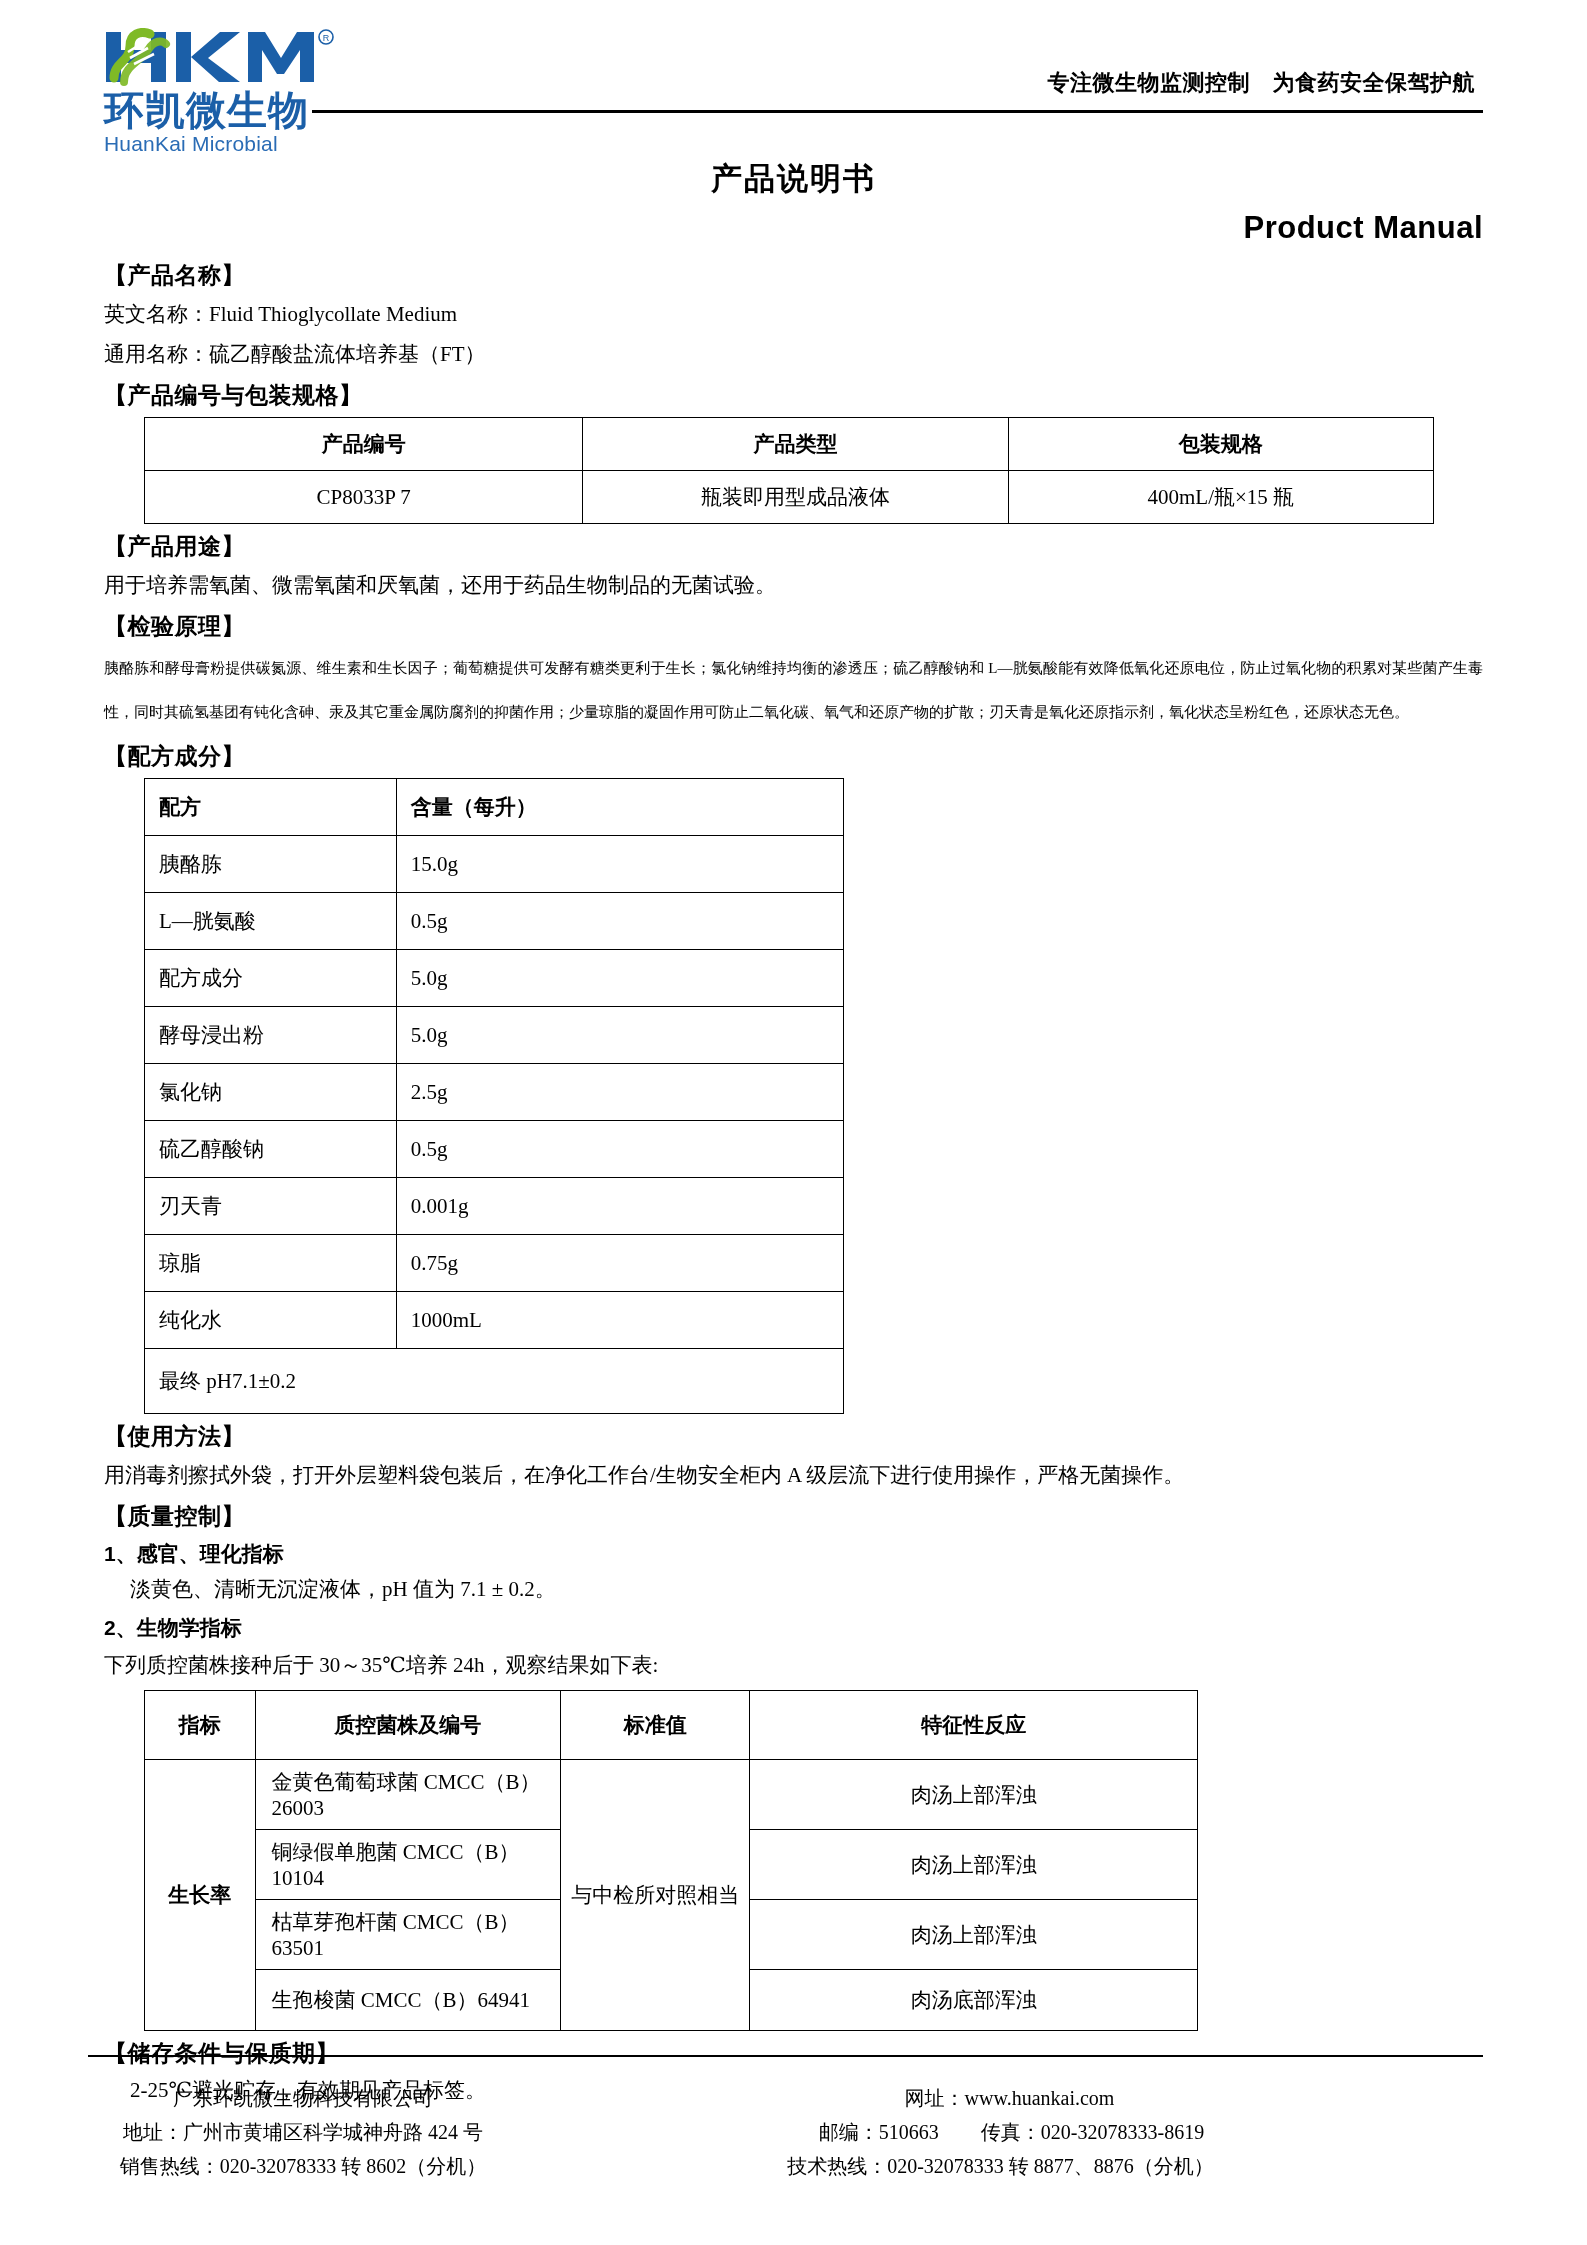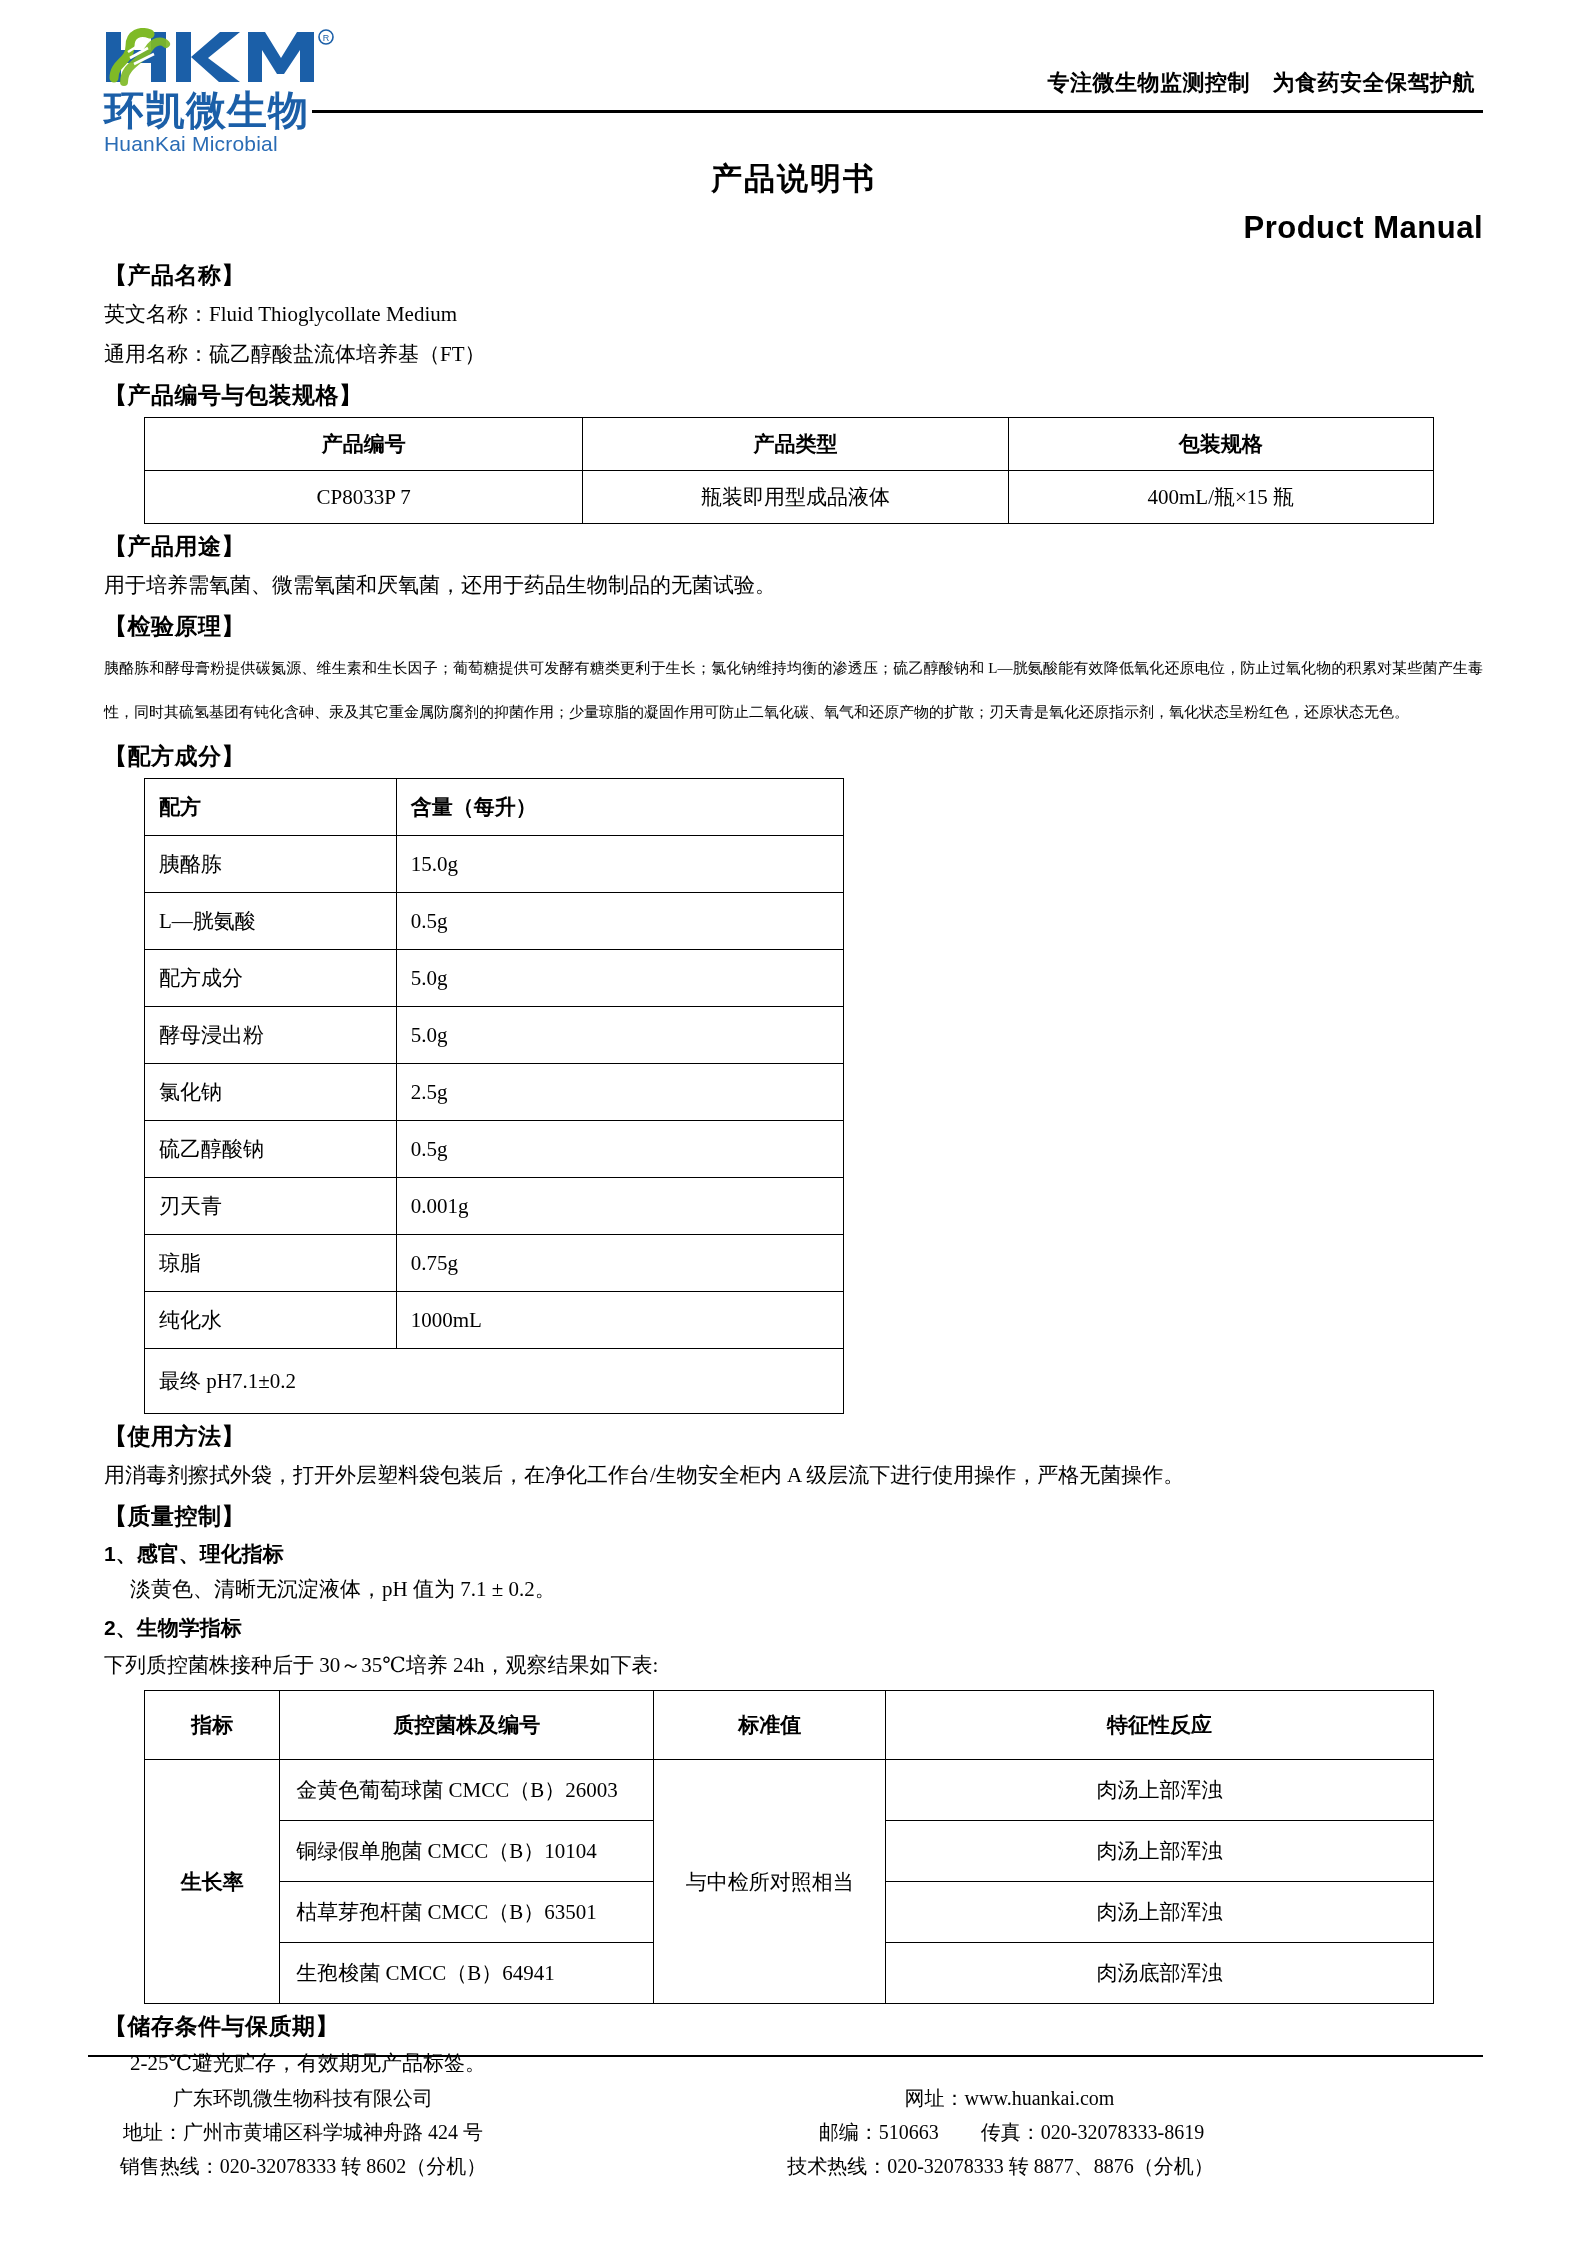--- a/index.html
+++ b/index.html
@@ -182,21 +182,21 @@
     padding-left: 14px;
   }
   .tbl-formula col.f1 { width: 36%; }
   .tbl-formula col.f2 { width: 64%; }
   .tbl-formula .ph-row td {
     height: 48px;
     vertical-align: middle;
   }
 
   .tbl-bio {
-    width: 1290px;
+    width: 1054px;
     margin-left: 40px;
   }
   .tbl-bio th {
     font-family: "Liberation Sans", sans-serif;
     font-weight: bold;
     text-align: center;
     font-size: 21px;
     height: 52px;
   }
   .tbl-bio td {

